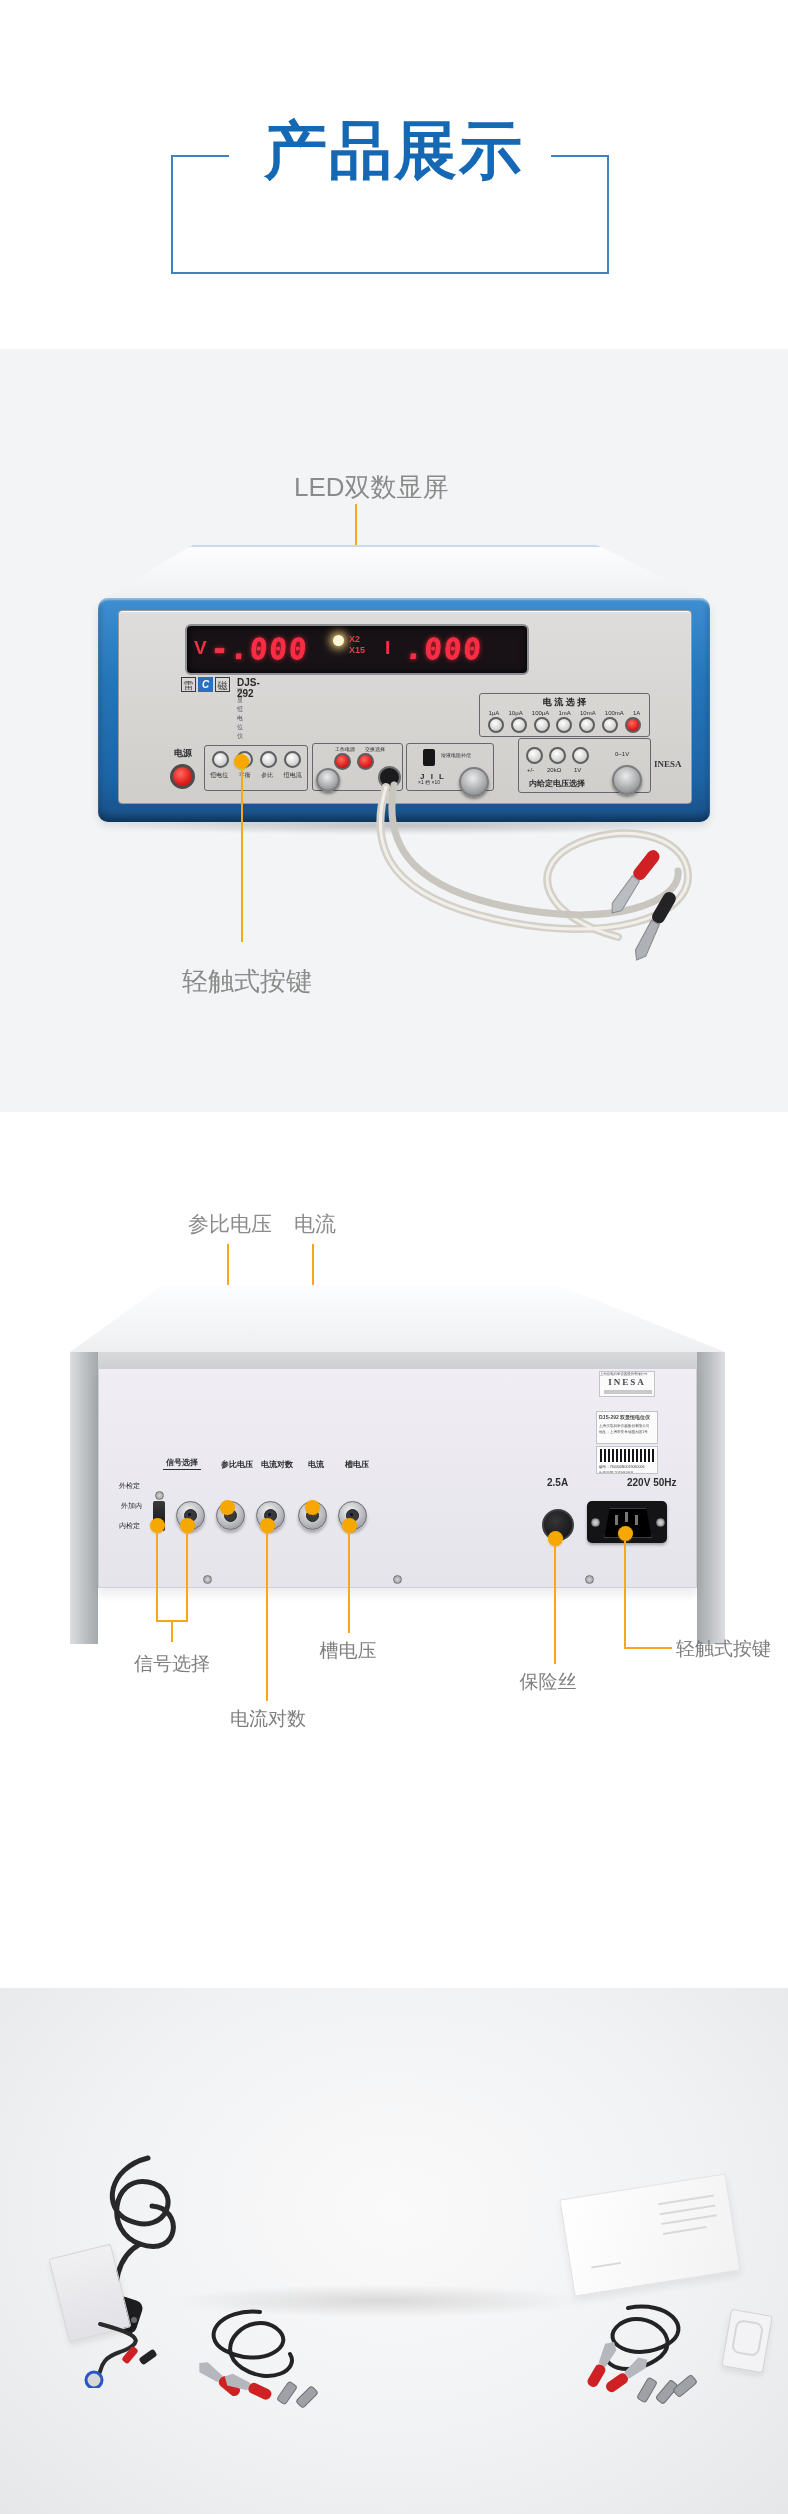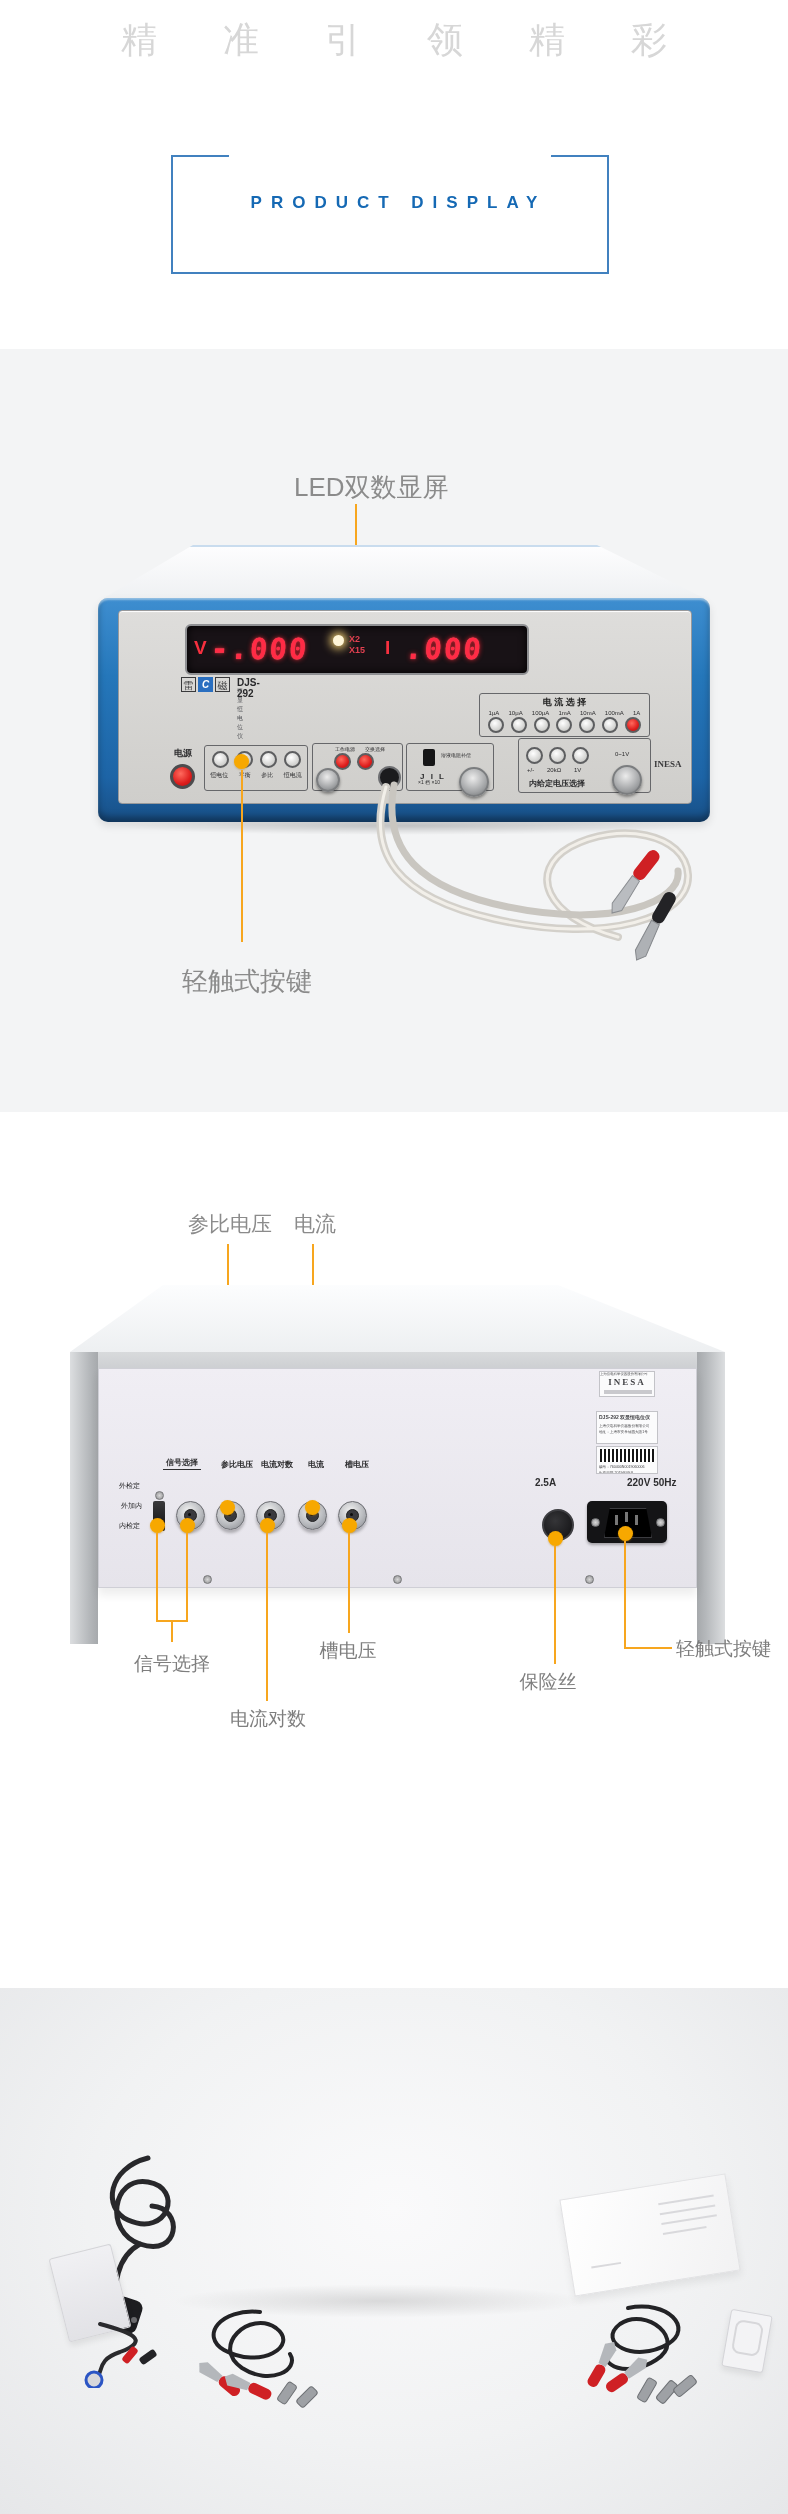--- a/index.html
+++ b/index.html
@@ -91,27 +91,26 @@
             box-shadow:0 4px 6px rgba(0,0,0,.08);}
   .paper{background:linear-gradient(115deg,#ffffff,#f2f2f3);border:1px solid #e2e2e4;
          box-shadow:0 5px 8px rgba(0,0,0,.07);}
   .pline{position:absolute;height:2px;background:#d9d9dc;}
 </style>
 </head>
 <body>
 
 <div class="page">
 
-  <div class="abs tagline">精准引领精彩</div>
 
   <div class="abs title-frame">
     <span class="seg l"></span>
     <span class="seg r"></span>
   </div>
-  <div class="abs sub-title">PRODUCT DISPLAY</div>
+  <div class="abs main-title">产品展示</div>
 
   <div class="abs photo1"></div>
 
   <div class="abs co-text" style="left:294px;top:470px;width:124px;text-align:center;">LED双数显屏</div>
   <div class="abs vline" style="left:355px;top:504px;height:120px;"></div>
   <div class="abs dot" style="left:348px;top:624px;"></div>
 
   <div class="abs instr" id="front-instrument" style="left:98px;top:545px;">
     <div class="abs f-top"></div>
     <div class="abs f-shadow"></div>
@@ -277,21 +276,21 @@
       <span class="abs bnc" style="left:239px;top:132px;">
           <i>
             <b></b>
           </i>
         </span>
 
       <span class="abs screw" style="left:104px;top:206px;"></span>
       <span class="abs screw" style="left:294px;top:206px;"></span>
       <span class="abs screw" style="left:486px;top:206px;"></span>
 
-      <span class="abs plabel" style="left:436px;top:108px;font-size:10px;">2.5A</span>
+      <span class="abs plabel" style="left:448px;top:108px;font-size:10px;">2.5A</span>
       <span class="abs plabel" style="left:528px;top:108px;font-size:10px;">220V 50Hz</span>
 
       <span class="abs" style="left:443px;top:140px;width:28px;height:28px;border-radius:50%;
             background:radial-gradient(circle at 40% 35%,#353538,#0f0f11);border:2px solid #3e3e42;"></span>
 
       <div class="abs" style="left:488px;top:132px;width:80px;height:42px;background:#141416;border-radius:5px;
            box-shadow:0 2px 3px rgba(0,0,0,.3);">
         <span class="abs screw" style="left:4px;top:17px;"></span>
         <span class="abs screw" style="left:69px;top:17px;"></span>
         <span class="abs" style="left:17px;top:7px;width:46px;height:28px;background:#000;border:1px solid #3c3c40;

